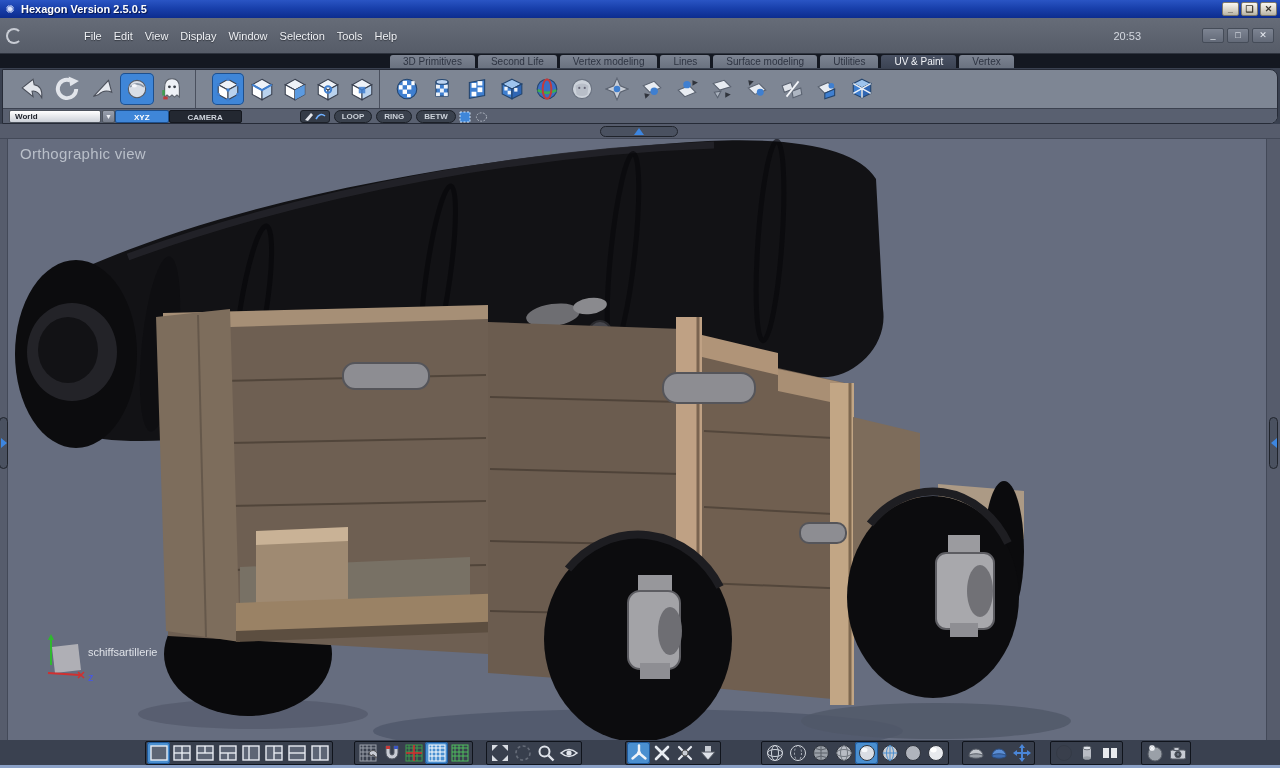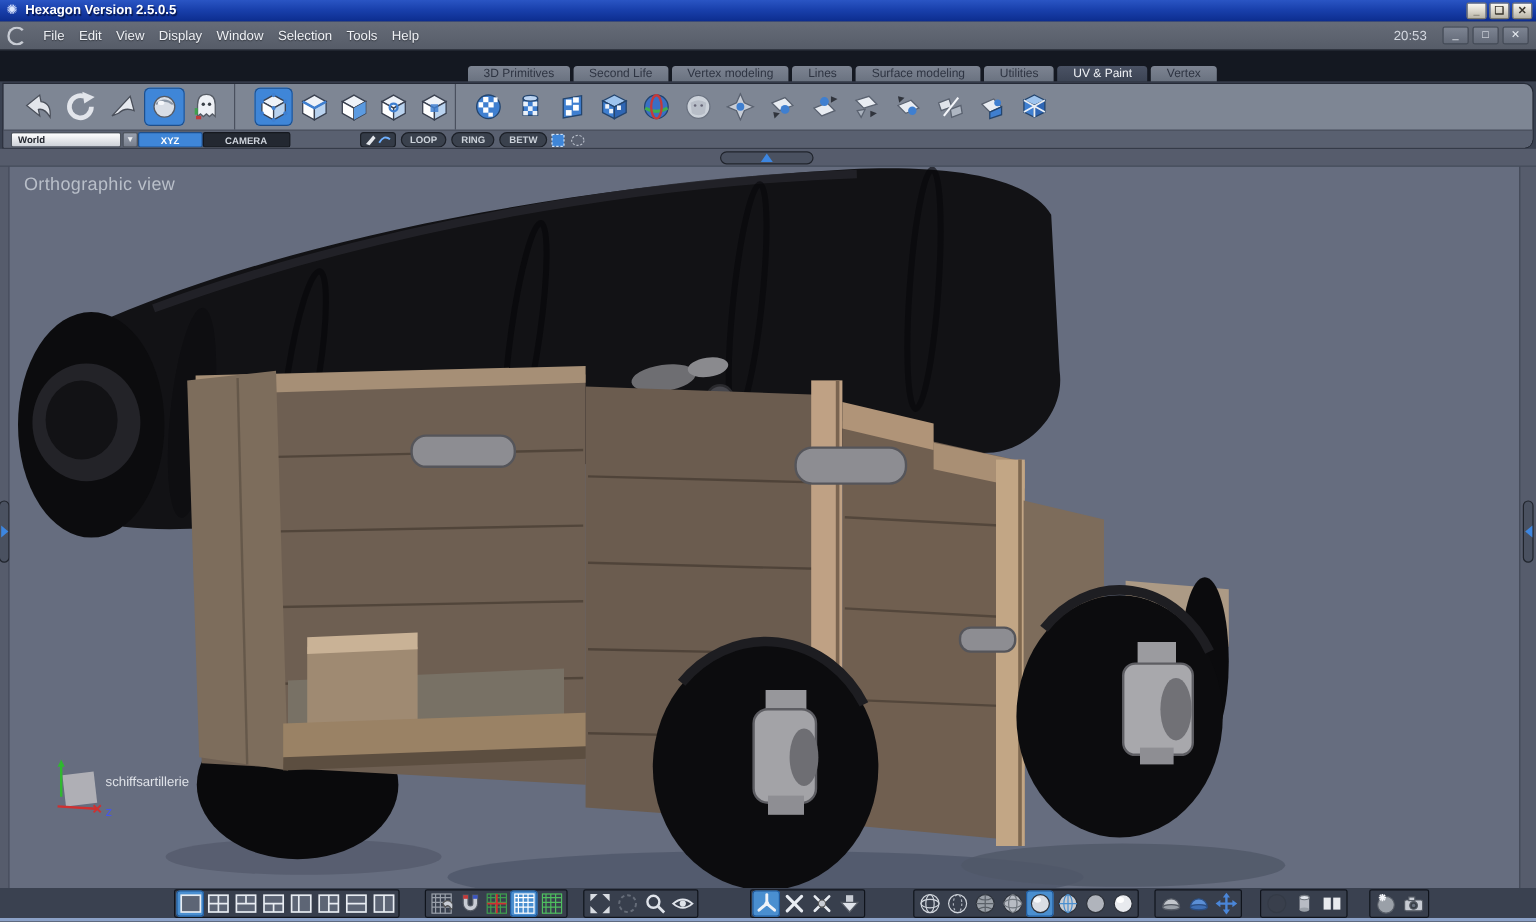--- a/index.html
+++ b/index.html
@@ -10,32 +10,32 @@
   
   .titlebar { height:18px; background:linear-gradient(180deg,#2a55c4 0%, #1940ac 45%, #0c2c8e 100%);
     display:flex; align-items:center; padding:0 3px; flex:0 0 auto; }
   .titlebar .app-ico { width:14px; height:14px; margin-right:4px; color:#dfe8ff; font-size:11px; line-height:14px; text-align:center; }
   .titlebar .title { color:#ffffff; font-weight:bold; font-size:11px; text-shadow:1px 1px 1px #051448; flex:1; }
   .winbtn { width:17px; height:14px; margin-left:2px; border:1px solid #7e7a6c;
     background:linear-gradient(180deg,#faf8f2,#d6d2c6 60%,#b8b4a6); border-radius:2px;
     font-size:9px; line-height:12px; text-align:center; color:#3a362e; font-weight:bold; }
 
   
-  .menubar { height:24px; background:linear-gradient(180deg,#666c78,#565c68); display:flex; align-items:center;
-    padding:0 6px; flex:0 0 auto; border-bottom:1px solid #2e333e; }
+  .menubar { height:36px; background:linear-gradient(180deg,#666c78,#565c68); display:flex; align-items:center;
+    padding:0 6px; flex:0 0 auto; border-bottom:1px solid #2e333e;gap:48px; }
   .menubar .logo { width:16px; height:16px; border-radius:50%; border:2px solid #c8ccd4; border-right-color:transparent;
     margin-right:8px; }
   .menu-item { color:#eef0f4; font-size:11px; padding:3px 6px; text-shadow:0 1px 1px #32363e; }
   .menubar .spacer { flex:1; }
   .menubar .clock { color:#d4d8e0; font-size:11px; margin-right:10px; }
   .mbtn { width:22px; height:15px; margin-left:3px; background:linear-gradient(180deg,#7d8492,#636a78);
     border:1px solid #454c58; border-radius:2px; color:#e8ecf2; font-size:9px; line-height:13px; text-align:center; }
 
   
-  .tabbar { height:26px; background:#141821; display:flex; align-items:flex-end; padding-left:390px; flex:0 0 auto;text-align:right; }
+  .tabbar { height:14px; background:#141821; display:flex; align-items:flex-end; padding-left:390px; flex:0 0 auto;text-align:right; }
   .tab { height:13px; margin-right:3px; padding:0 13px; font-size:10px; line-height:13px; color:#2e3442;
     background:linear-gradient(180deg,#7d8492,#6a7280); border-radius:3px 3px 0 0; white-space:nowrap; }
   .tab.active { background:linear-gradient(180deg,#4a5264,#3c4454); color:#f0f2f6; }
 
   
   .toolbar { height:56px; background:#3a4150; padding:1px 2px 0 2px; flex:0 0 auto; }
   .tb-panel { height:55px; border:1px solid #262b37; border-radius:0 8px 8px 0; overflow:hidden; background:#7e8694; }
   .tb-row1 { height:39px; display:flex; align-items:center; border-bottom:1px solid #3c4250; }
   .tb-row2 { height:14px; background:#596070; display:flex; align-items:flex-end; padding-left:6px; }
   .tb-group { display:flex; align-items:center; height:100%; }

